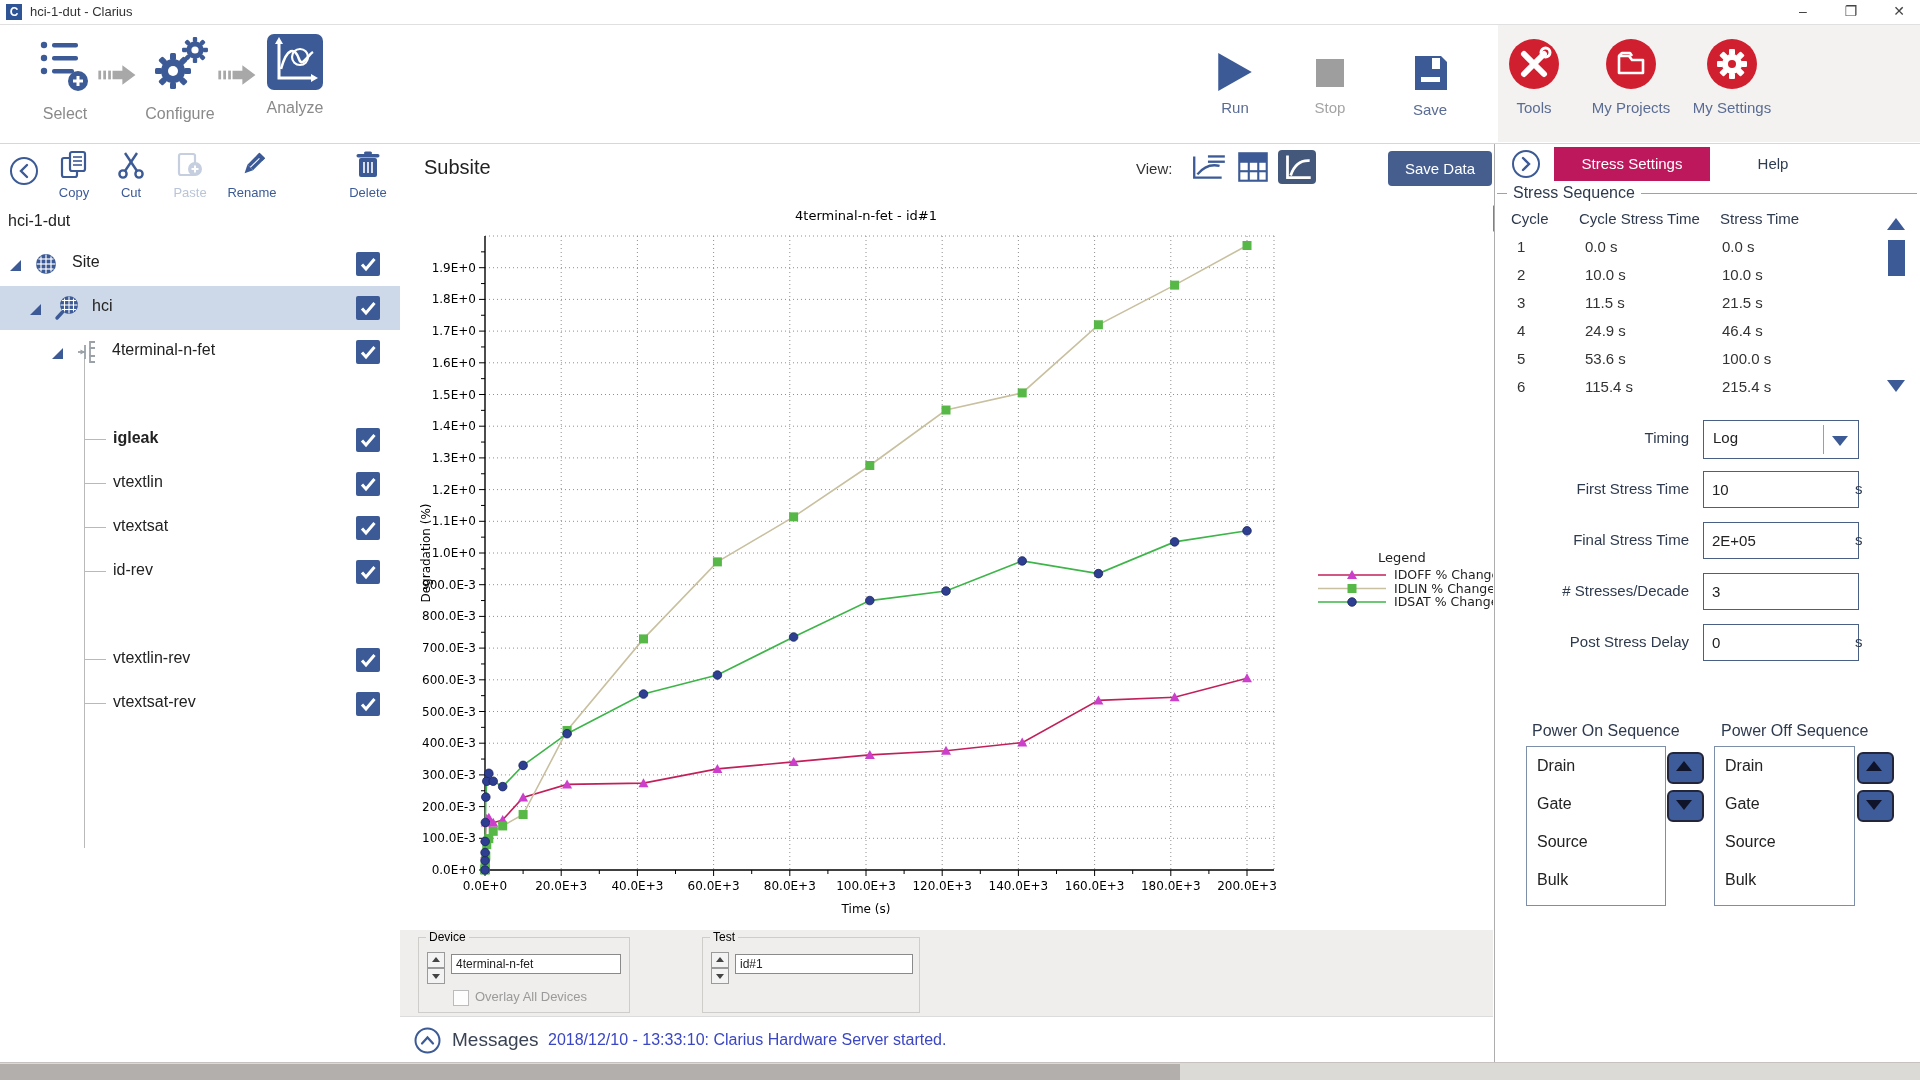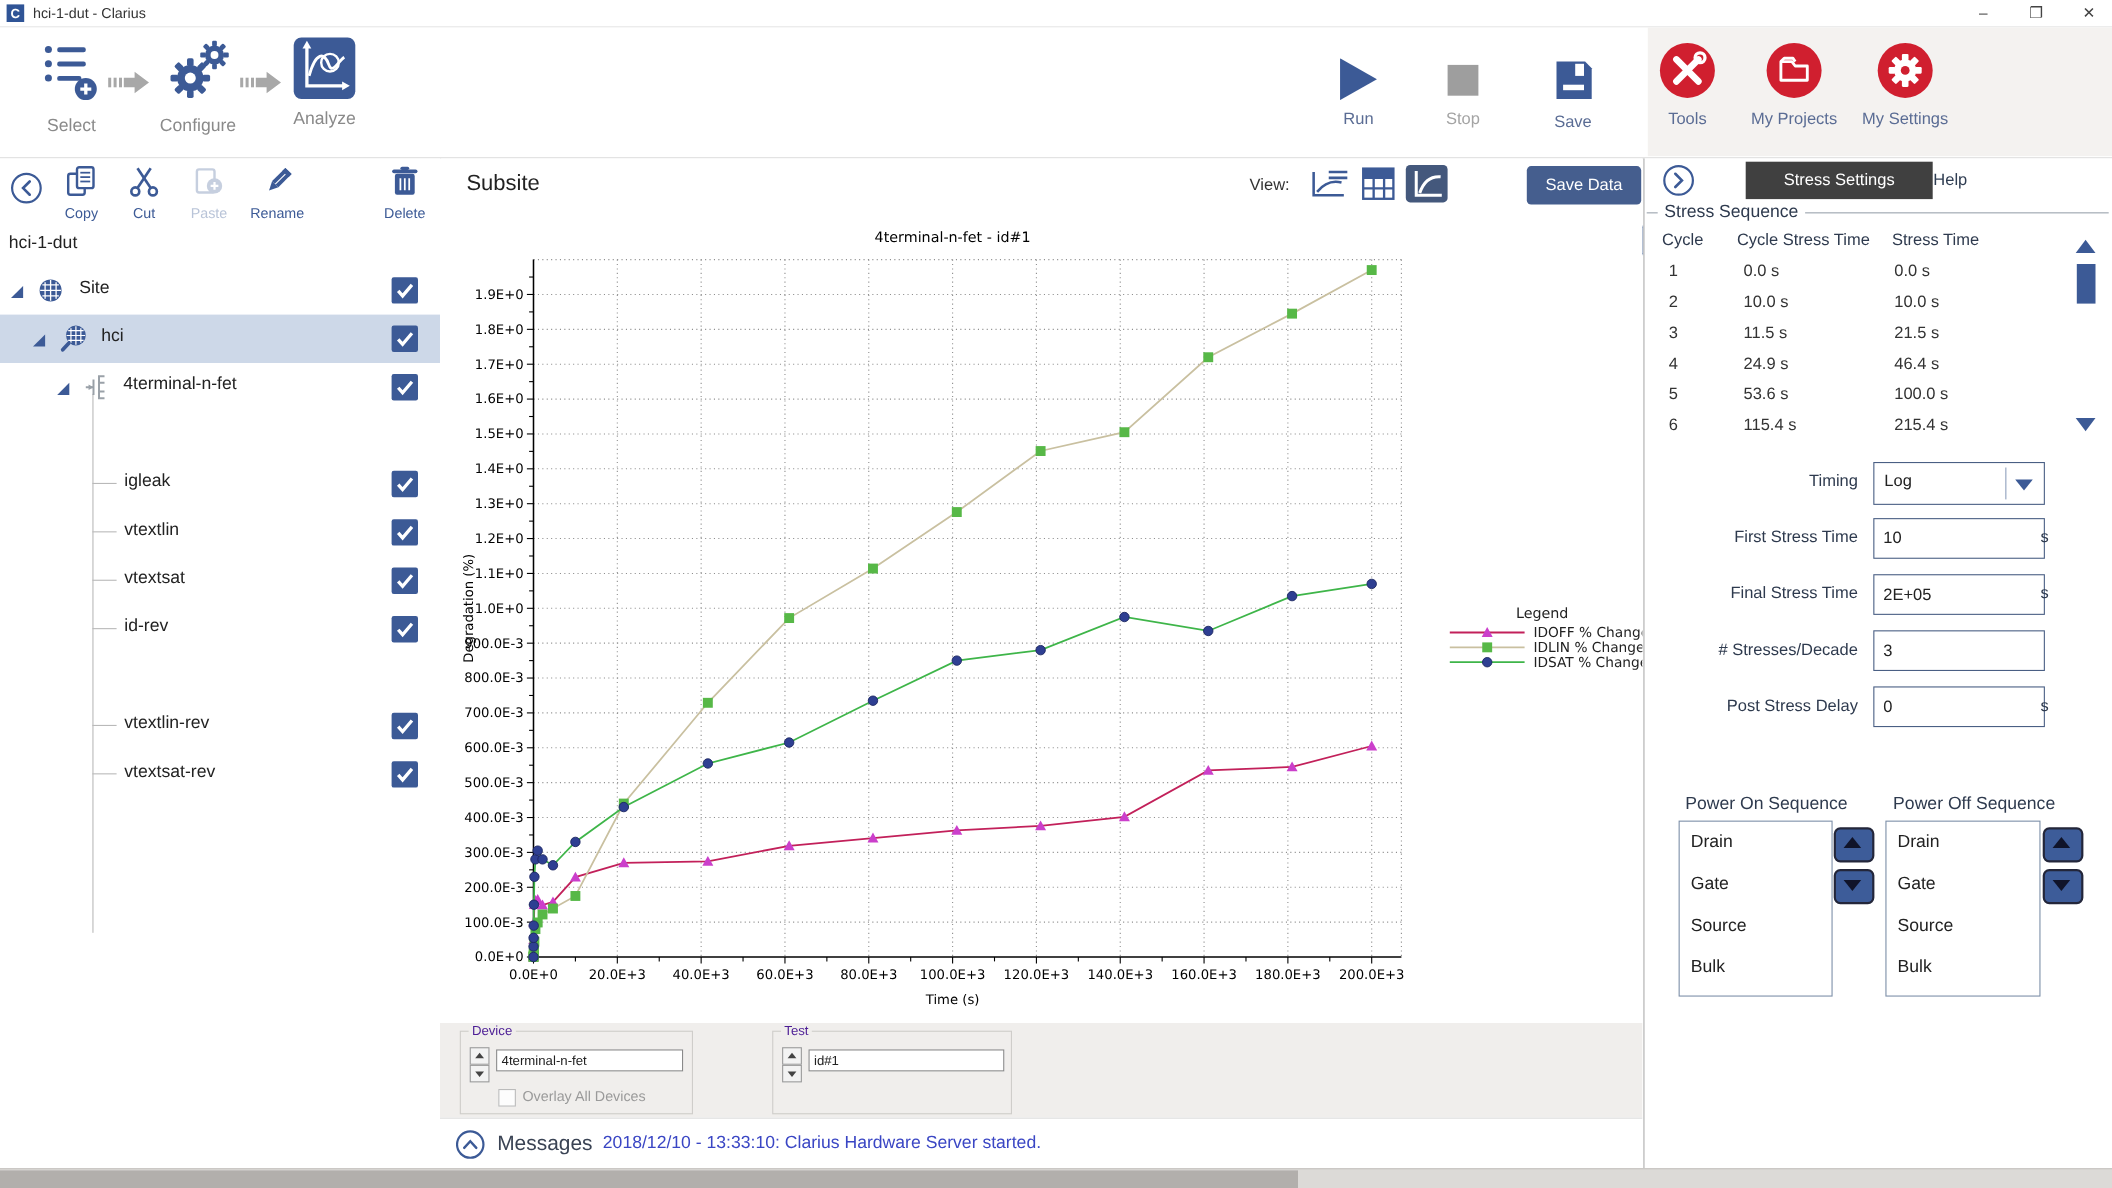--- a/index.html
+++ b/index.html
@@ -40,37 +40,37 @@
   .viewbtn.active{background:#44587c;border-radius:4px;}
   #save-data-btn{position:absolute;left:988px;top:7px;width:104px;height:35px;background:#455e8e;border-radius:4px;
                  color:#fff;font-size:15px;text-align:center;line-height:35px;}
   #graph-settings-btn{position:absolute;left:999px;top:62px;width:93px;height:23px;background:#f3f3f3;
                       border:1px solid #6c84ad;box-shadow:0 0 0 1px #b9c6dc;font-size:12px;color:#222;
                       text-align:center;line-height:21px;}
   #chart-wrap{position:absolute;left:0;top:56px;width:1093px;height:730px;background:#fff;}
   
   #bottom-panel{position:absolute;left:0;top:786px;width:1093px;height:86px;background:#f0eeec;}
   .fieldset{position:absolute;border:1px solid #cfcdca;background:#f0eeec;}
-  .fs-label{position:absolute;top:-8px;left:7px;background:#f0eeec;padding:0 3px;font-size:12px;color:#4c1d95;}
+  .fs-label{position:absolute;top:-8px;left:7px;background:#f0eeec;padding:0 3px;font-size:12px;color:#000000;}
   .win-input{position:absolute;background:#fff;border:1px solid #8a8a8a;font-size:12px;color:#222;
              padding:0 4px;font-family:"Liberation Sans",sans-serif;}
   .spin{position:absolute;width:16px;height:14px;background:#f3f3f3;border:1px solid #9a9a9a;}
   .spin:after{content:"";position:absolute;left:4px;}
   .spin.up:after{top:4px;border-left:4px solid transparent;border-right:4px solid transparent;border-bottom:5px solid #444;}
   .spin.down:after{top:5px;border-left:4px solid transparent;border-right:4px solid transparent;border-top:5px solid #444;}
   #overlay-cbx{position:absolute;left:34px;top:52px;width:14px;height:14px;background:#fdfdfd;border:1px solid #bbb;}
   #overlay-label{position:absolute;left:56px;top:51px;font-size:13px;color:#9a9a9a;}
   
   #messages-bar{position:absolute;left:0;top:872px;width:1093px;height:46px;background:#fff;border-top:1px solid #dcdcdc;}
   #messages-title{position:absolute;left:52px;top:12px;font-size:19px;color:#3a4354;}
   #messages-text{position:absolute;left:148px;top:14px;font-size:16px;color:#3a46c4;}
   
   #rightpanel{position:absolute;left:1494px;top:144px;width:426px;height:918px;background:#fff;border-left:1px solid #adadad;}
-  #tab-stress{position:absolute;left:59px;top:3px;width:170px;height:34px;background:#404040;color:#fff;
-              font-size:15px;text-align:center;line-height:34px;margin-left:33px;}
+  #tab-stress{position:absolute;left:59px;top:3px;width:156px;height:34px;background:#be185d;color:#fff;
+              font-size:15px;text-align:center;line-height:34px;}
   #tab-help{position:absolute;left:248px;top:3px;width:60px;height:34px;color:#2f3d52;font-size:15px;
             text-align:center;line-height:34px;}
   .group-label{position:absolute;display:flex;align-items:center;font-size:16px;color:#2e3a4e;white-space:nowrap;}
   .gline{height:1px;background:#9aa3ad;}
   .seq-head{position:absolute;font-size:15px;color:#2e3a4e;white-space:nowrap;}
   .seq-cell{position:absolute;font-size:15px;color:#333;white-space:nowrap;}
   .sarrow-up{position:absolute;width:0;height:0;border-left:9px solid transparent;border-right:9px solid transparent;
              border-bottom:12px solid #3c5a96;}
   .sarrow-down{position:absolute;width:0;height:0;border-left:9px solid transparent;border-right:9px solid transparent;
                border-top:12px solid #3c5a96;}
@@ -388,21 +388,21 @@
         <polygon points="9,13 4.5,10.5 4.5,15.5" fill="#9aa1a8"></polygon>
       </svg>
       <span class="tlabel" style="left:112px;">4terminal-n-fet</span>
       <div class="cbx"><svg width="24" height="24" viewBox="0 0 24 24">
             <path d="M6,12.5 l4,4.5 L18.5,7" fill="none" stroke="#fff" stroke-width="3"></path>
           </svg></div>
     </div>
 
     <div class="trow" style="top:274px;">
       <div class="tree-dash"></div>
-      <span class="tlabel" style="left:113px;">igleak</span>
+      <span class="tlabel" style="left:113px;font-weight:bold;">igleak</span>
       <div class="cbx"><svg width="24" height="24" viewBox="0 0 24 24">
             <path d="M6,12.5 l4,4.5 L18.5,7" fill="none" stroke="#fff" stroke-width="3"></path>
           </svg></div>
     </div>
     <div class="trow" style="top:318px;">
       <div class="tree-dash"></div>
       <span class="tlabel" style="left:113px;">vtextlin</span>
       <div class="cbx"><svg width="24" height="24" viewBox="0 0 24 24">
             <path d="M6,12.5 l4,4.5 L18.5,7" fill="none" stroke="#fff" stroke-width="3"></path>
           </svg></div>

